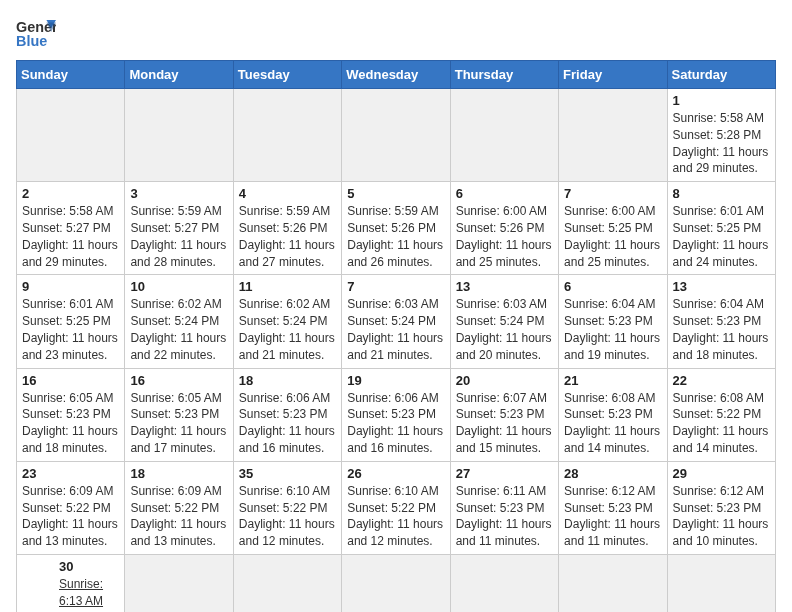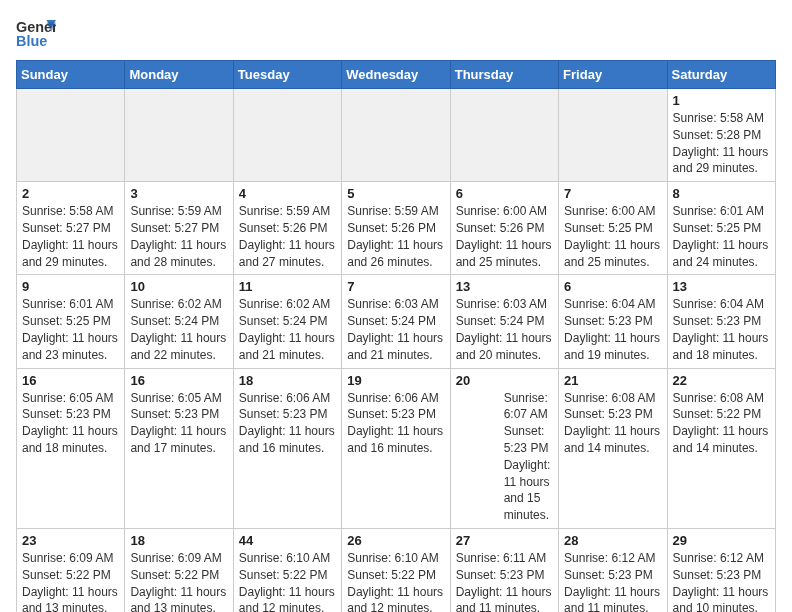--- a/index.html
+++ b/index.html
@@ -236,21 +236,21 @@
 Daylight: 11 hours and 16 minutes.</div>
         </td>
         <td>
           <div class="day-number">19</div>
           <div class="day-info" style="white-space: pre-line;">Sunrise: 6:06 AM
 Sunset: 5:23 PM
 Daylight: 11 hours and 16 minutes.</div>
         </td>
         <td>
           <div class="day-number">20</div>
-          <div class="day-info" style="white-space: pre-line; margin-left: 48px;">Sunrise: 6:07 AM
+          <div class="day-info" style="white-space: pre-line;">Sunrise: 6:07 AM
 Sunset: 5:23 PM
 Daylight: 11 hours and 15 minutes.</div>
         </td>
         <td>
           <div class="day-number">21</div>
           <div class="day-info" style="white-space: pre-line;">Sunrise: 6:08 AM
 Sunset: 5:23 PM
 Daylight: 11 hours and 14 minutes.</div>
         </td>
         <td>
@@ -267,21 +267,21 @@
 Sunset: 5:22 PM
 Daylight: 11 hours and 13 minutes.</div>
         </td>
         <td>
           <div class="day-number">18</div>
           <div class="day-info" style="white-space: pre-line;">Sunrise: 6:09 AM
 Sunset: 5:22 PM
 Daylight: 11 hours and 13 minutes.</div>
         </td>
         <td>
-          <div class="day-number">44</div>
+          <div class="day-number">35</div>
           <div class="day-info" style="white-space: pre-line;">Sunrise: 6:10 AM
 Sunset: 5:22 PM
 Daylight: 11 hours and 12 minutes.</div>
         </td>
         <td>
           <div class="day-number">26</div>
           <div class="day-info" style="white-space: pre-line;">Sunrise: 6:10 AM
 Sunset: 5:22 PM
 Daylight: 11 hours and 12 minutes.</div>
         </td>

